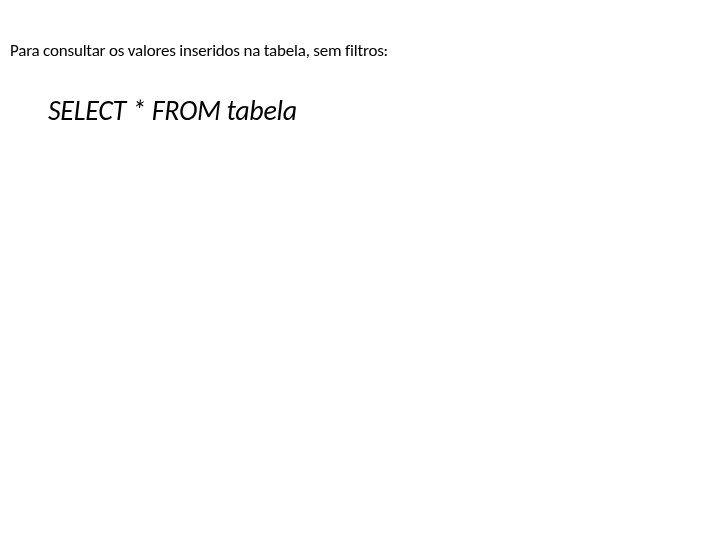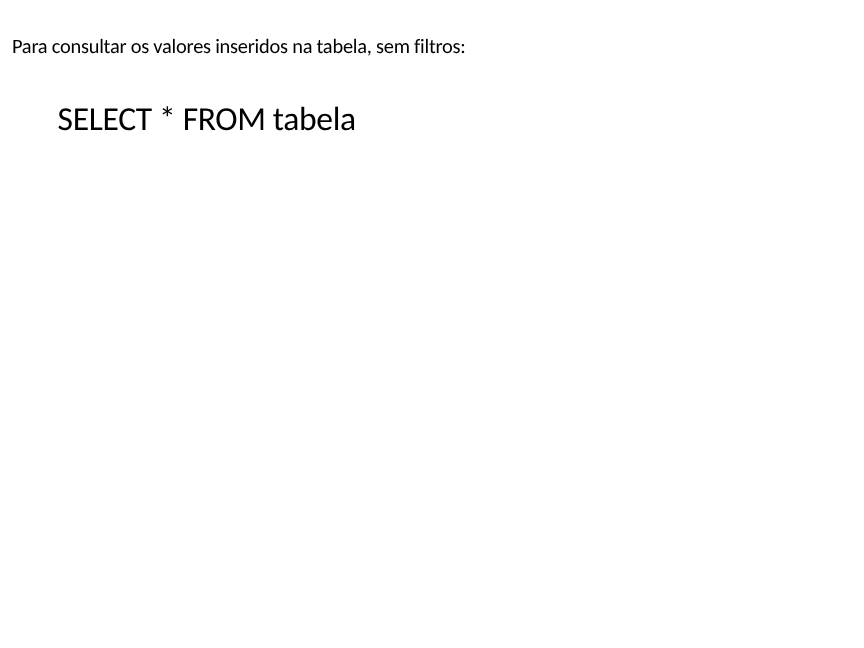--- a/index.html
+++ b/index.html
@@ -12,25 +12,27 @@
       height: 540px;
       background: #ffffff;
       font-family: Calibri, "Segoe UI", Arial, sans-serif;
       color: #000000;
       overflow: hidden;
     }
     .description {
       font-size: 17px;
       padding: 28px 0 0 10px;
       letter-spacing: -0.2px;
+      margin-top: 12px;
     }
     .sql-statement {
       font-size: 28px;
       padding: 32px 0 0 48px;
       letter-spacing: -0.3px;
+      font-style: italic;
     }
   </style>
 </head>
 <body>
 
 <div class="description">Para consultar os valores inseridos na tabela, sem filtros:</div>
 
 <div class="sql-statement">SELECT * FROM tabela</div>
 
 </body></html>

